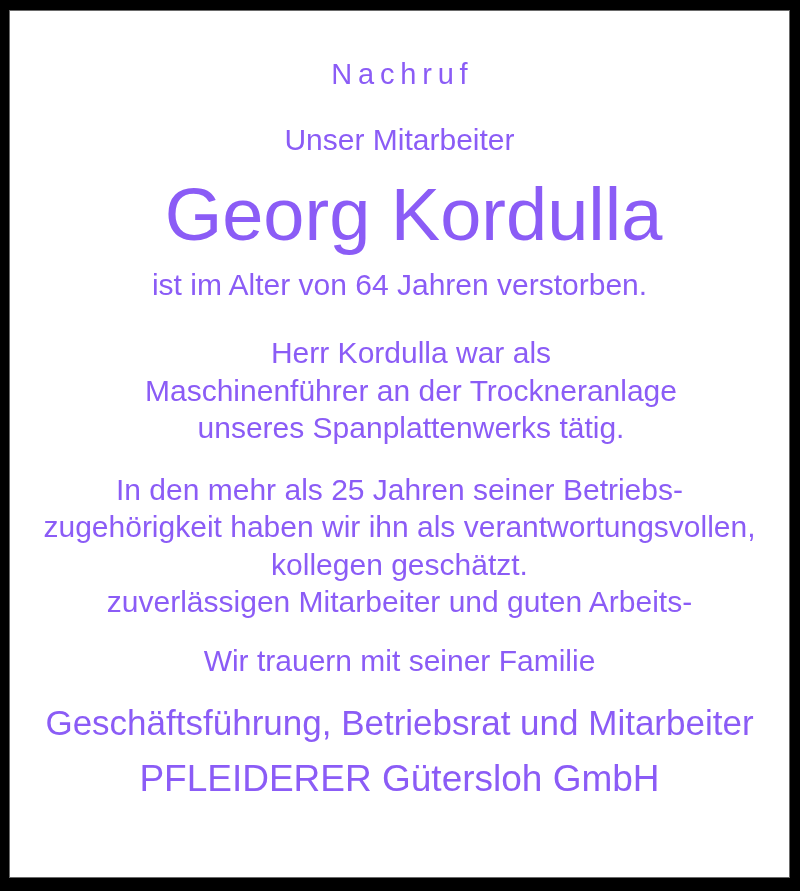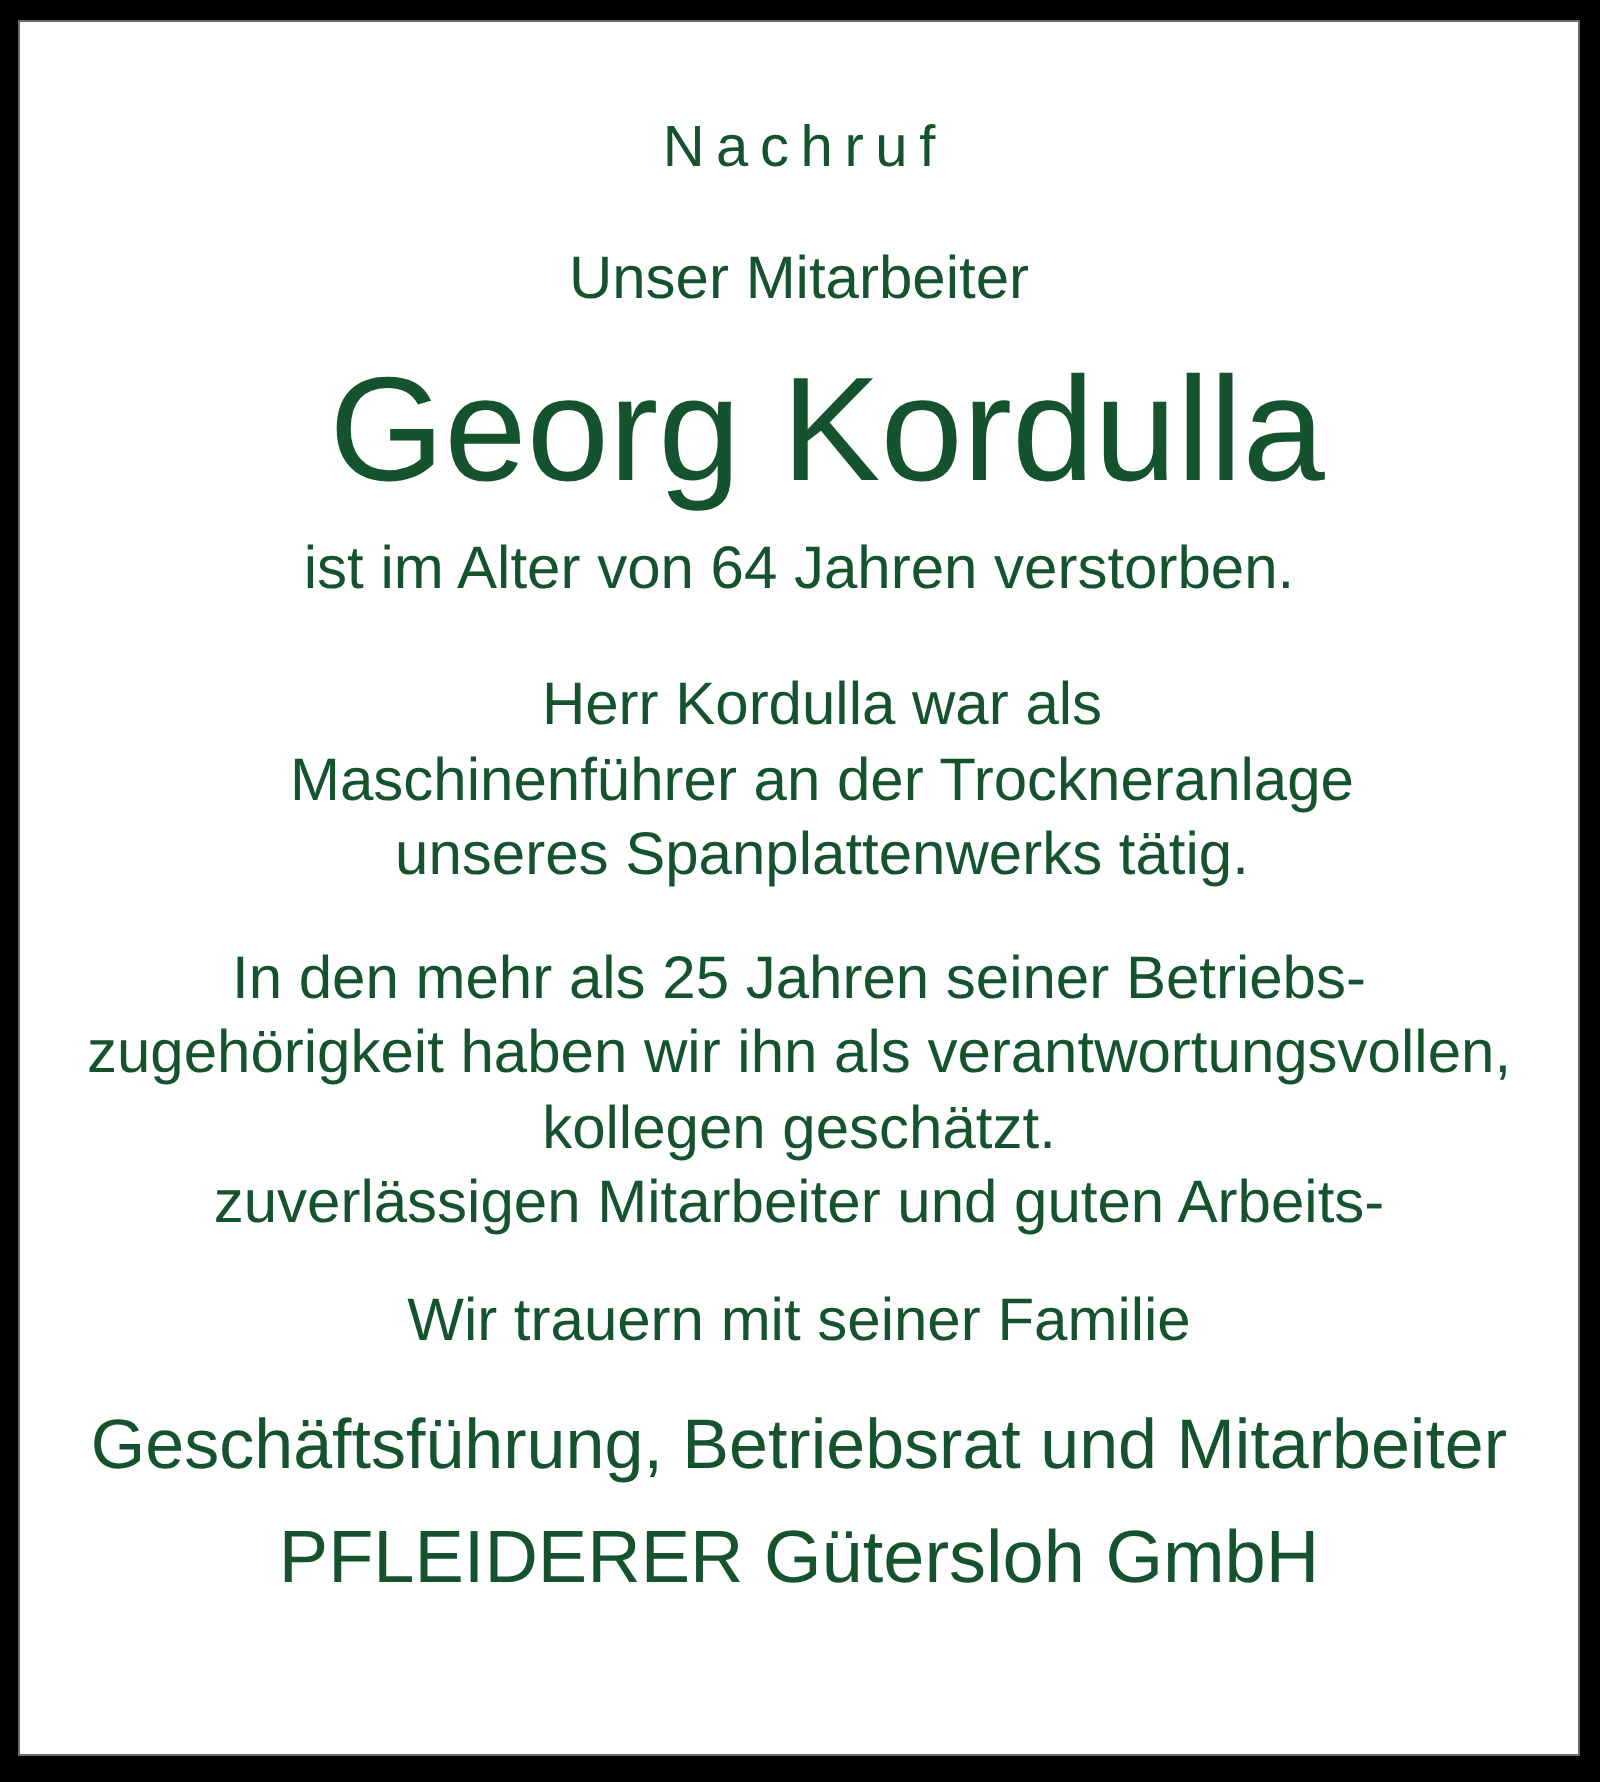--- a/index.html
+++ b/index.html
@@ -16,21 +16,21 @@
   }
   .paper {
     position: absolute;
     top: 10px;
     left: 9px;
     right: 10px;
     bottom: 13px;
     background: #ffffff;
     border: 1px solid #6a6a6a;
     box-sizing: border-box;
-    color: #14532d;
+    color: #8b5cf6;
     text-align: center;
   }
   .content {
     padding-top: 46px;
   }
   .kicker {
     font-size: 29px;
     line-height: 34px;
     letter-spacing: 0.2em;
     text-indent: 0.2em; 

